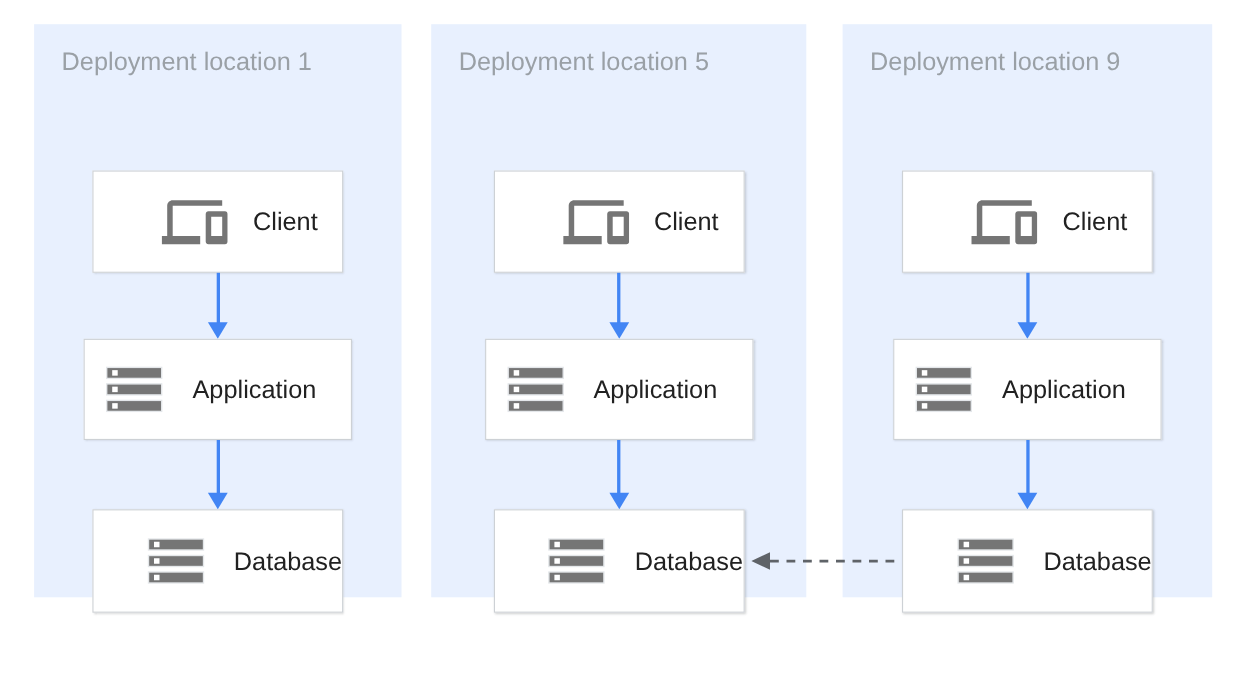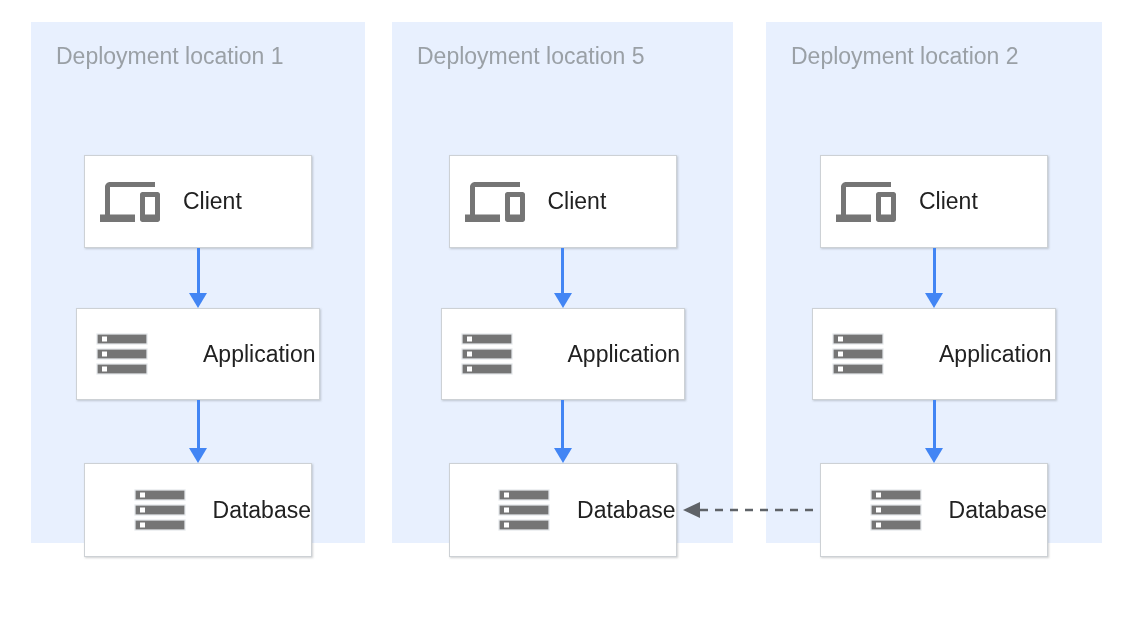--- a/index.html
+++ b/index.html
@@ -33,22 +33,22 @@
     position: absolute;
     left: 50%;
     transform: translateX(-50%);
     background: #ffffff;
     border: 1px solid #cdd1d5;
     box-shadow: 1px 1px 2px rgba(95,99,104,0.30);
     display: flex;
     align-items: center;
     box-sizing: border-box;
   }
-  .node-client      { top: 133px; width: 228px; height: 93px; }
-  .node-application { top: 286px; width: 244px; height: 92px; gap: 28px; }
+  .node-client      { top: 133px; width: 228px; height: 93px; padding-left: 47px; }
+  .node-application { top: 286px; width: 244px; height: 92px; }
   .node-database    { top: 441px; width: 228px; height: 94px; justify-content: flex-end; }
   .node-icon {
     margin-left: 15px;
     width: 60px;
     height: 60px;
     flex: none;
     display: flex;
     align-items: center;
     justify-content: center;
   }
@@ -209,21 +209,21 @@
               <rect x="4" y="11" width="2" height="2"></rect>
               <rect x="4" y="17" width="2" height="2"></rect>
             </g>
         </svg>
       </span>
       <span class="node-label">Database</span>
     </div>
   </div>
 
   <div class="panel panel-3">
-    <div class="panel-title">Deployment location 2</div>
+    <div class="panel-title">Deployment location 9</div>
 
     <div class="node node-client">
       <span class="node-icon">
         <svg viewBox="0 0 24 24" width="62" height="62">
             <path fill="#757575" d="M4 6h18V4H4c-1.1 0-2 .9-2 2v11H0v3h14v-3H4V6zm19 2h-6c-.55 0-1 .45-1 1v10c0 .55.45 1 1 1h6c.55 0 1-.45 1-1V9c0-.55-.45-1-1-1zm-1 9h-4v-7h4v7z"></path>
           </svg>
       </span>
       <span class="node-label">Client</span>
     </div>
 

